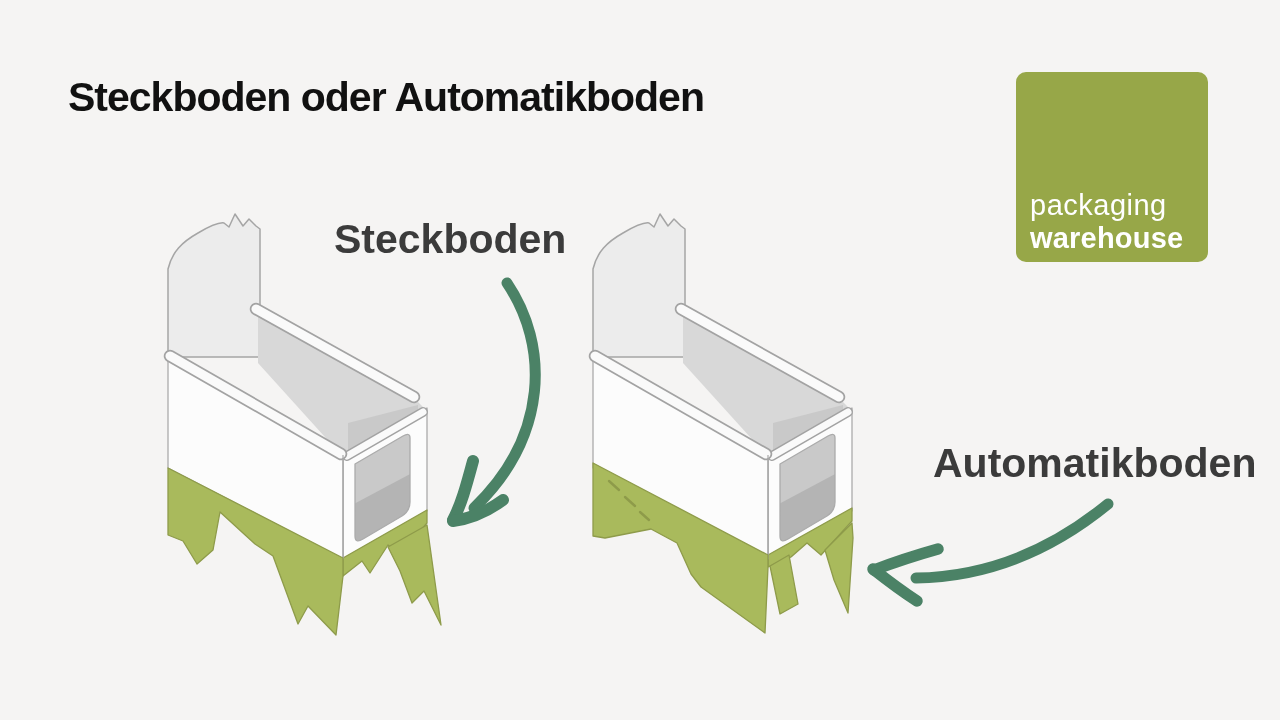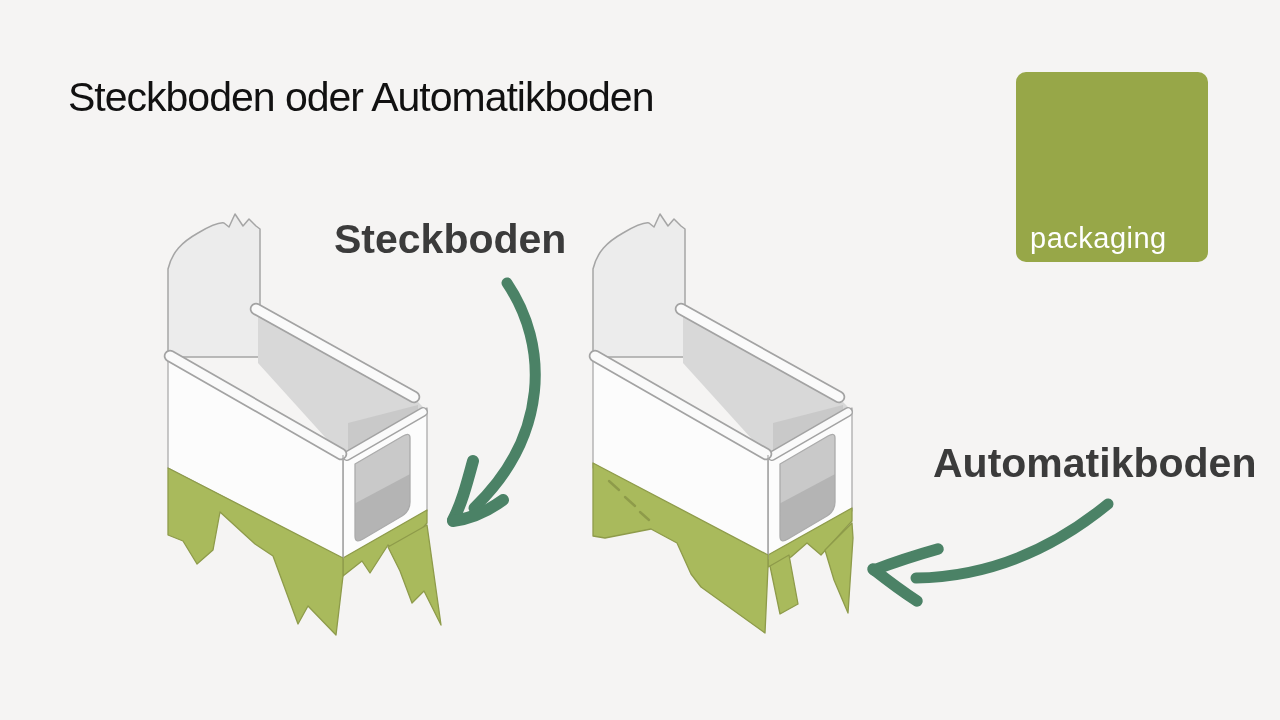--- a/index.html
+++ b/index.html
@@ -9,21 +9,21 @@
   }
   *{margin:0;padding:0;box-sizing:border-box}
   html,body{width:1280px;height:720px}
   body{
     position:relative;width:1280px;height:720px;overflow:hidden;
     background:var(--bg);
     font-family:"Liberation Sans","DejaVu Sans",sans-serif;
   }
   .title{
     position:absolute;left:68px;top:74px;
-    font-size:41px;font-weight:400;letter-spacing:-1px;
+    font-size:41px;font-weight:700;letter-spacing:-1px;
     color:var(--title-color);white-space:nowrap;
   }
   .figure-label{
     position:absolute;font-size:41px;font-weight:700;
     color:var(--label-color);white-space:nowrap;
   }
   .label-left{left:334px;top:216px}
   .label-right{left:933px;top:440px}
   .logo{
     position:absolute;left:1016px;top:72px;width:192px;height:190px;
@@ -111,14 +111,15 @@
     <path class="arrow" stroke-width="11.5" d="M917,601 C900,590 887,580 873,569"></path>
   </g>
 </svg>
 
 <div class="figure-label label-left">Steckboden</div>
 <div class="figure-label label-right">Automatikboden</div>
 
 <div class="logo">
   <div class="logo-text">
     <div class="logo-line1">packaging</div>
+    <div class="logo-line2">warehouse</div>
   </div>
 </div>
 
 </body></html>

